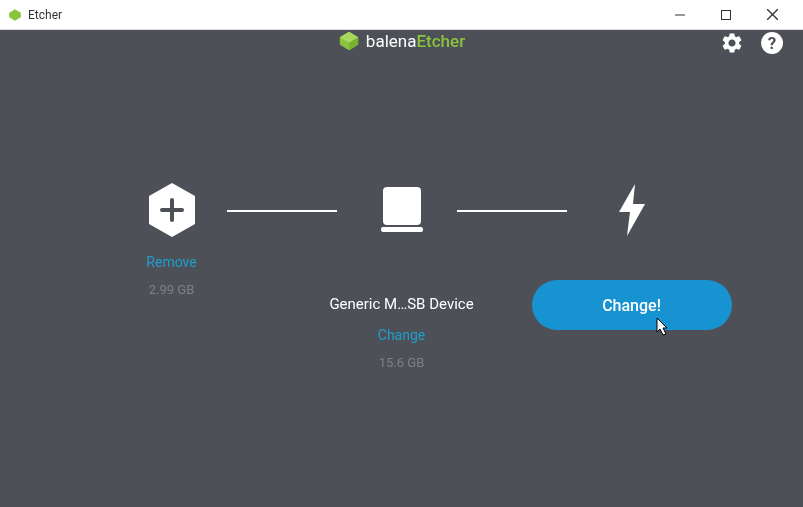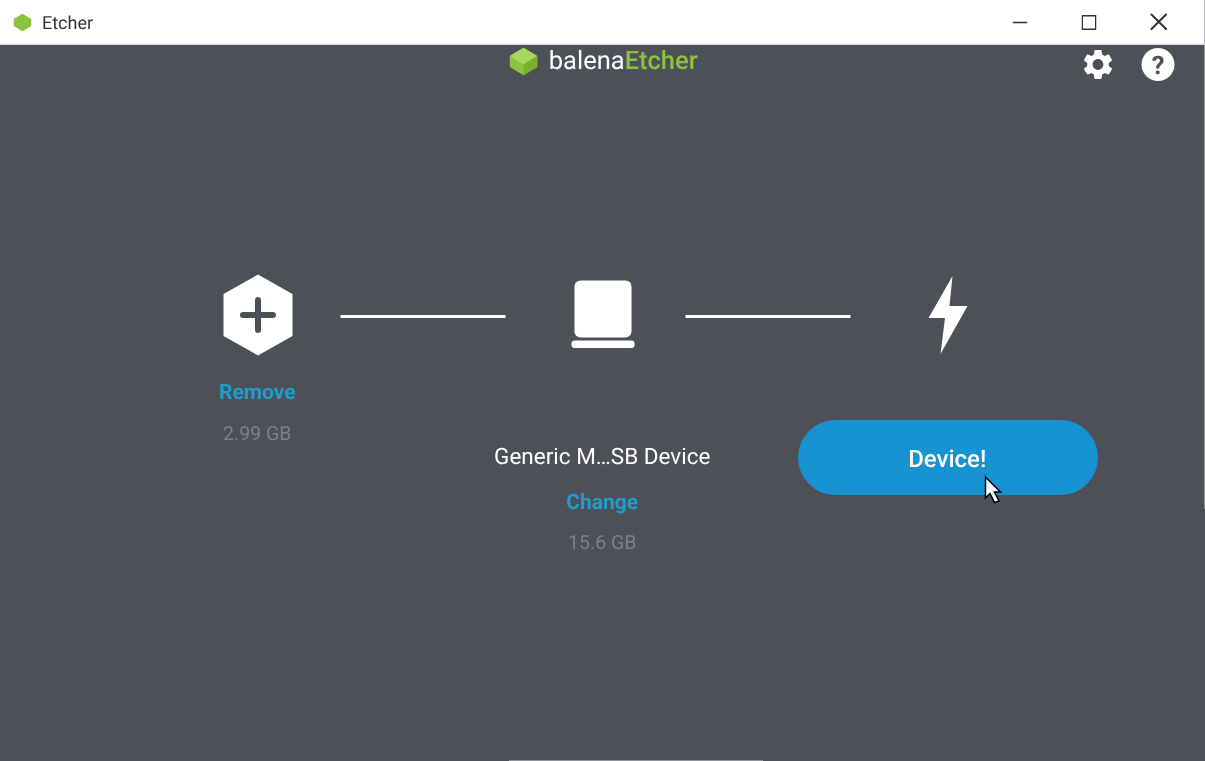--- a/index.html
+++ b/index.html
@@ -23,21 +23,21 @@
     .header-icon { width: 26px; height: 26px; display: flex; align-items: center; justify-content: center; }
     .header-icon svg { width: 24px; height: 24px; fill: #fff; }
     
     .steps { display: flex; justify-content: center; align-items: flex-start; padding-top: 95px; gap: 0; }
     .step { width: 230px; display: flex; flex-direction: column; align-items: center; position: relative; }
     .step-icon-wrap { height: 60px; display: flex; align-items: center; justify-content: center; }
     .connector { position: absolute; top: 30px; height: 2px; background: #fff; width: 110px; }
     .connector.right { left: 170px; }
     
     .step-label { color: #fff; font-size: 15px; margin-top: 55px; text-align: center; }
-    .step-action { color: #1e9ecc; font-size: 14px; margin-top: 14px; font-weight: 700; }
+    .step-action { color: #1e9ecc; font-size: 14px; margin-top: 14px; font-weight: 400; }
     .step-size { color: #7d8087; font-size: 13px; margin-top: 12px; }
     
     .flash-btn { background: #1793d1; color: #fff; border: none; border-radius: 26px; width: 200px; height: 50px; font-size: 16px; font-weight: 500; margin-top: 40px; cursor: pointer; position: relative; }
     
     .cursor { position: absolute; left: 650px; top: 286px; pointer-events: none; z-index: 100; }
   </style>
 </head>
 <body>
 
 <div class="titlebar">
@@ -116,20 +116,20 @@
       <div class="step-action">Change</div>
       <div class="step-size">15.6 GB</div>
     </div>
 
     <div class="step">
       <div class="step-icon-wrap">
         <svg width="34" height="52" viewBox="0 0 34 52">
           <polygon points="20,0 4,28 15,28 12,52 30,20 18,20" fill="#fff"></polygon>
         </svg>
       </div>
-      <button class="flash-btn">Device!</button>
+      <button class="flash-btn">Change!</button>
     </div>
   </div>
 
   <svg class="cursor" width="22" height="26" viewBox="0 0 22 26">
     <path d="M7,2 L7,16 L10,13 L13,19 L16,18 L13,12 L17,12 Z" fill="#fff" stroke="#000" stroke-width="1"></path>
   </svg>
 </div>
 
 </body></html>

